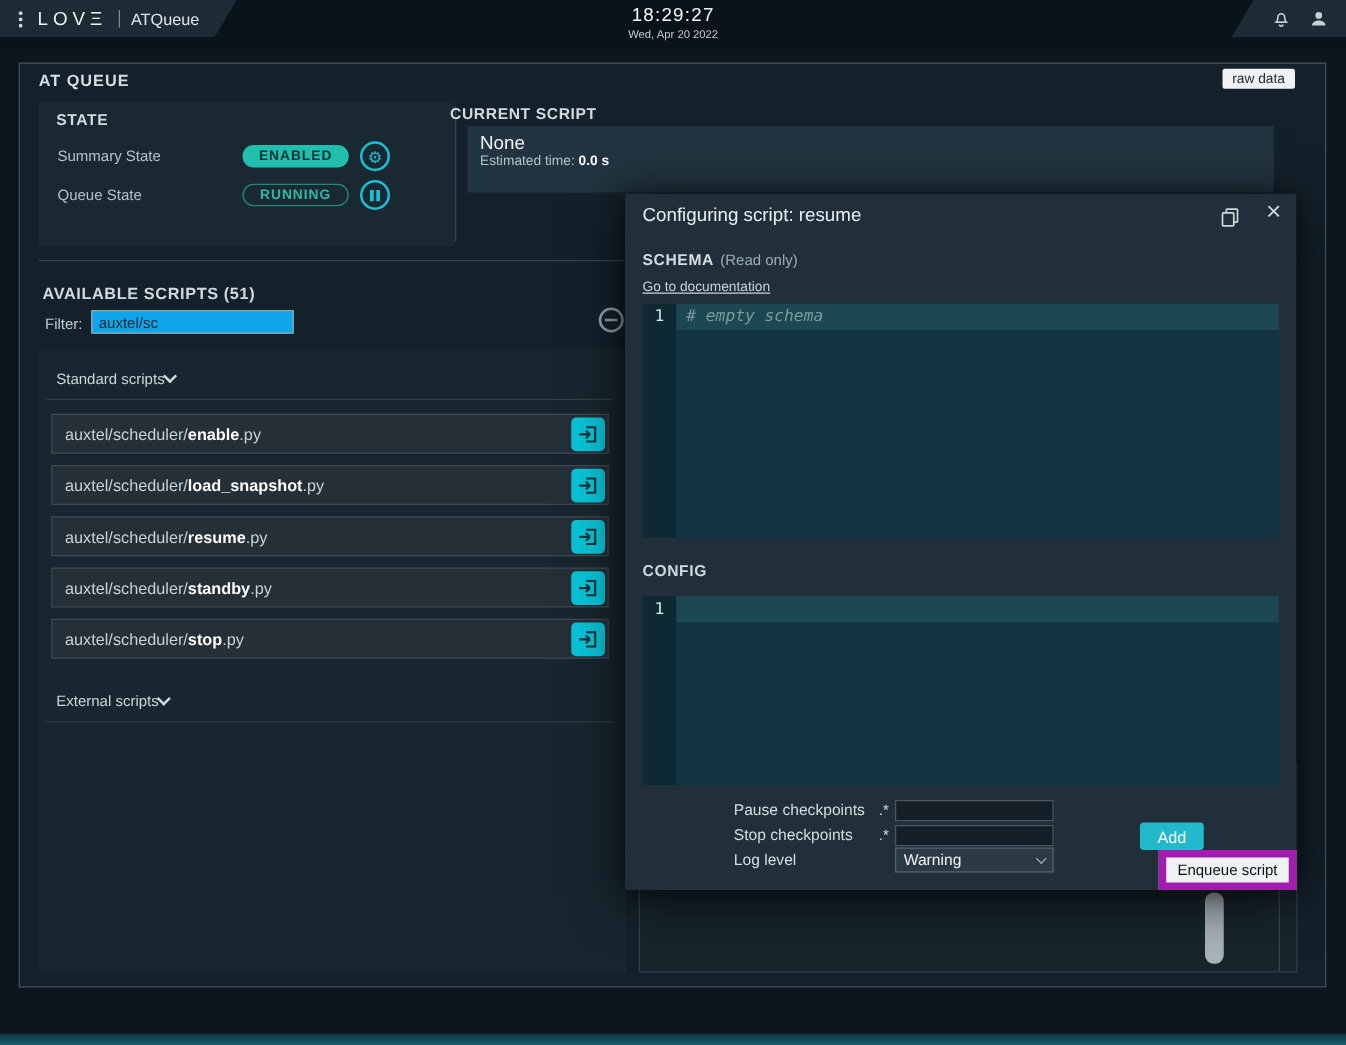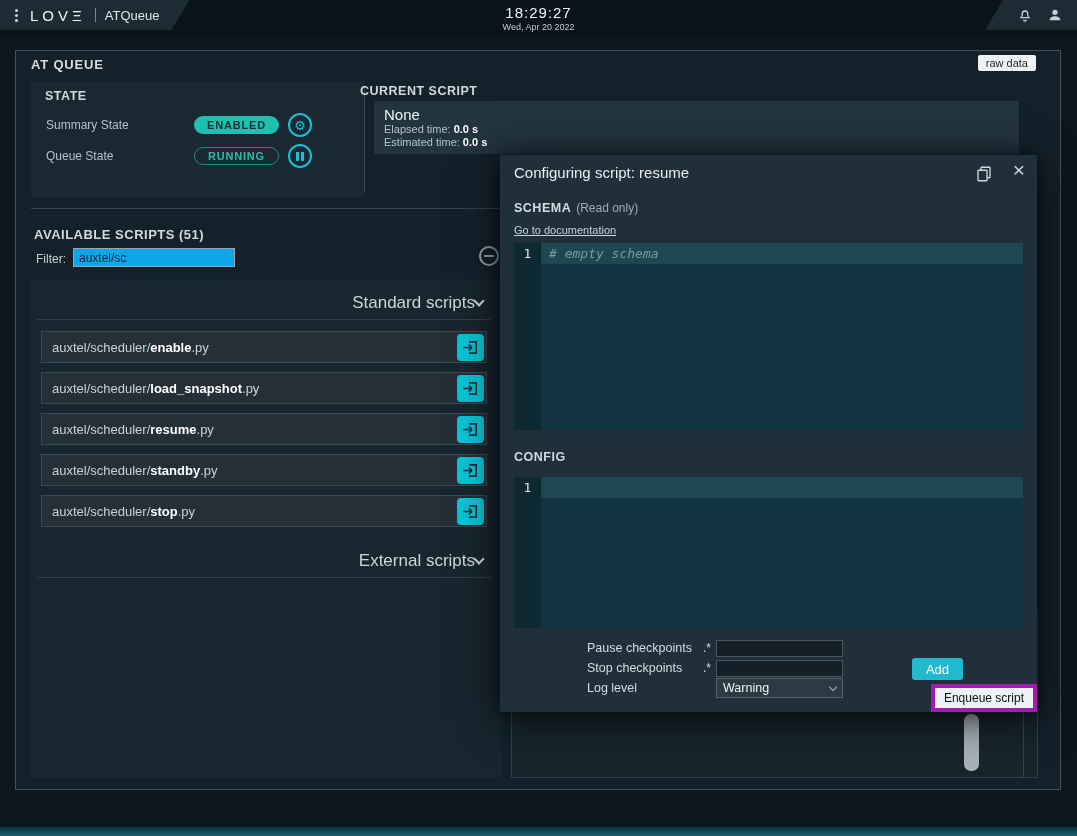--- a/index.html
+++ b/index.html
@@ -83,21 +83,21 @@
   .collapse-btn {
     position:absolute; left:463px; top:195px; width:20px; height:20px; border-radius:50%;
     border:2px solid #9aa7ad; background:transparent; display:flex; align-items:center; justify-content:center; padding:0;
   }
   .collapse-btn i { width:10px; height:2px; background:#9aa7ad; display:block; }
 
   .scripts-box {
     position:absolute; left:15px; top:228px; width:470px; height:499px;
     background:#18262f; padding:16px 14px 0 10px;
   }
-  .group-header { display:flex; justify-content:flex-end; align-items:center; height:16px; font-size:17px; color:#ccd6da; cursor:pointer; padding:0 4px;margin-left:41px; }
+  .group-header { display:flex; justify-content:flex-start; align-items:center; height:16px; font-size:12px; color:#ccd6da; cursor:pointer; padding:0 4px; }
   .group-header.ext { margin-top:26px; }
   .chev { width:8px; height:8px; border-right:2px solid #cfd8dc; border-bottom:2px solid #cfd8dc; transform:rotate(45deg); margin-top:-5px; }
   .rule { height:1px; background:#323e46; margin:8px -4px 11px -4px; }
   .script-row {
     position:relative; height:32px; margin:0 0 9px 0;
     background:#242f38; border:1px solid #3d4951;
     display:flex; align-items:center; padding:0 36px 0 10px; font-size:13px;
   }
   .s-path { color:#c8d2d7; }
   .s-name { color:#ffffff; font-weight:bold; }
@@ -146,21 +146,21 @@
     display:flex; align-items:center; justify-content:space-between;
     padding:0 6px; margin-left:1px; font-size:12.5px; color:#f0f4f6; cursor:pointer;
   }
   .sel-chev { width:6px; height:6px; border-right:1.5px solid #9fb0b6; border-bottom:1.5px solid #9fb0b6; transform:rotate(45deg); margin-top:-3px; }
   .add-btn {
     position:absolute; left:412px; top:503px; width:51px; height:22px;
     background:#23b9cd; color:#ffffff; border:none; border-radius:3px; font-size:13px;
   }
   .enqueue-btn {
     position:absolute; right:0; bottom:0; background:#eef2f3; color:#0b1014;
-    border:4px solid #a21caf; font-size:12px; padding:3px 9px;
+    border:6px solid #a21caf; font-size:12px; padding:3px 9px;
   }
 
   .bottom-strip { position:absolute; left:0; bottom:0; width:100%; height:9px; background:linear-gradient(to bottom,#0c333c,#17636f); }
 </style>
 </head>
 <body>
 
 <header class="topbar">
   <div class="tb-left">
     <span class="kebab">
@@ -216,23 +216,20 @@
       </button>
     </div>
   </section>
 
   <div class="vdiv"></div>
 
   <div class="sec-title cs-title">CURRENT SCRIPT</div>
   <section class="cs-card">
     <div class="cs-name">None</div>
     <div class="cs-meta">
-      <span>Elapsed time:</span><b>0.0 s</b>
-    </div>
-    <div class="cs-meta">
       <span>Estimated time:</span><b>0.0 s</b>
     </div>
   </section>
 
   <div class="hdiv"></div>
 
   <div class="sec-title avail-title">AVAILABLE SCRIPTS (51)</div>
   <label class="filter-label">Filter:</label>
   <input class="filter-input" value="auxtel/sc" style="">
   <button class="collapse-btn">

